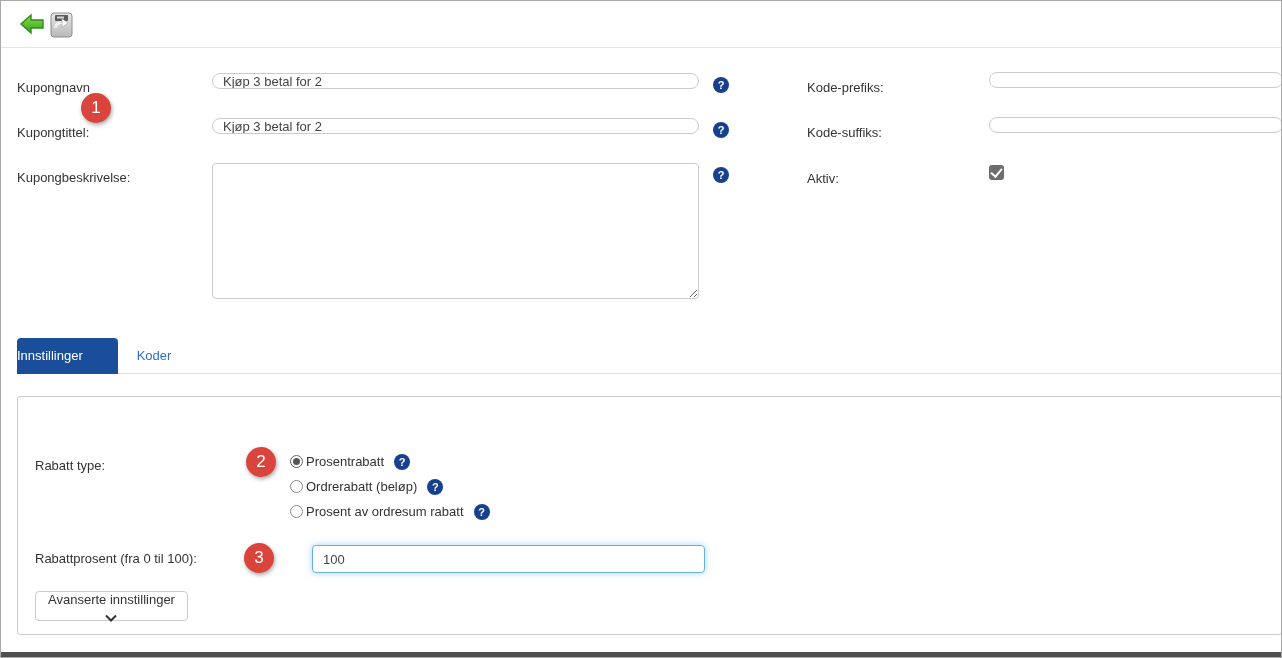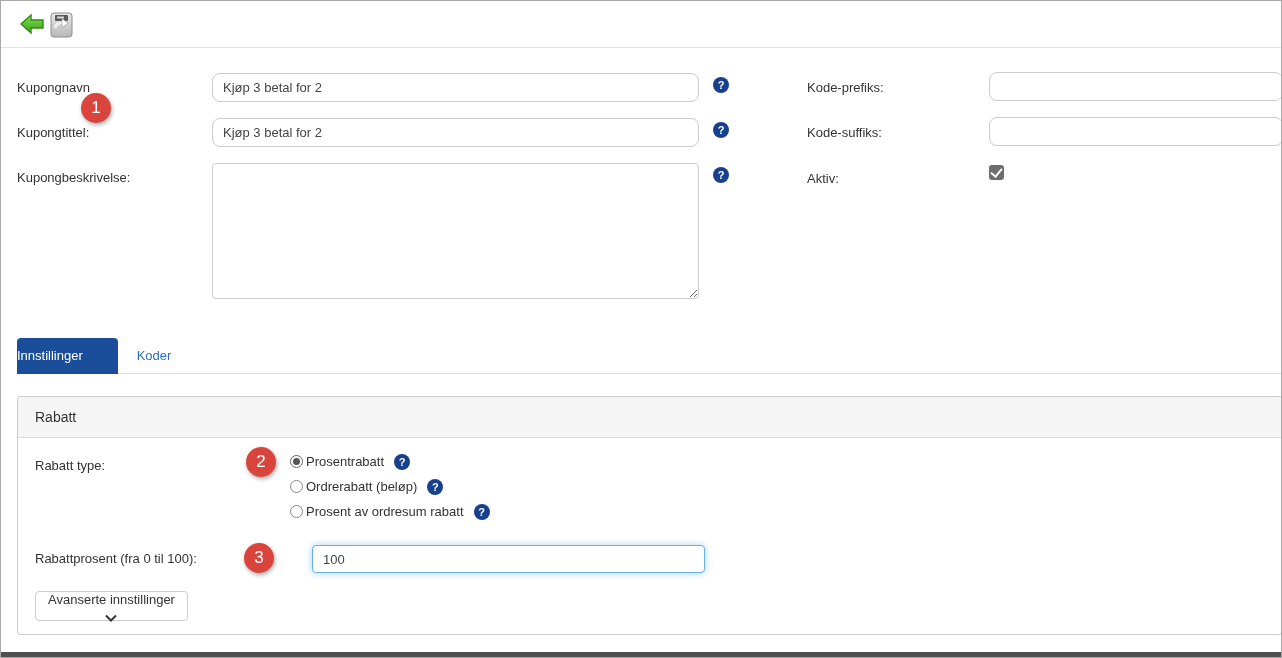--- a/index.html
+++ b/index.html
@@ -16,21 +16,21 @@
 
   
   .toolbar { position:absolute; top:0; left:0; width:100%; height:47px; border-bottom:1px solid #e4e4e4; background:#fff; }
   .tb-icon { position:absolute; top:11px; cursor:pointer; }
   .tb-back { left:18px; }
   .tb-save { left:49px; }
 
   
   .lbl { position:absolute; color:#333; white-space:nowrap; }
   .txt-input {
-    position:absolute; height:29px; border:1px solid #ccc; border-radius:8px;
+    position:absolute; height:16px; border:1px solid #ccc; border-radius:8px;
     padding:0 10px; font:13px "Liberation Sans", sans-serif; color:#444; background:#fff; outline:none;
   }
   .main-input { left:211px; width:487px; }
   .right-input { left:988px; width:294px; }
   textarea.txt-area {
     position:absolute; left:211px; top:162px; width:487px; height:136px;
     border:1px solid #ccc; border-radius:4px; padding:6px 10px; resize:both;
     font:13px "Liberation Sans", sans-serif; color:#444; outline:none;
   }
 
@@ -163,21 +163,20 @@
   <input class="txt-input right-input" style="top: 116px;" value="">
 
   <span class="lbl" style="left:806px; top:170px;">Aktiv:</span>
   <span class="checkbox checked" style="left:988px; top:164px;"></span>
 
   <div class="tab-active">Innstillinger</div>
   <div class="tab-link">Koder</div>
   <div class="tabline"></div>
 
   <div class="panel">
-    <div class="panel-header">Rabatt</div>
 
     <span class="lbl" style="left:17px; top:61px;">Rabatt type:</span>
     <span class="badge" style="left:228px; top:50px;">2</span>
 
     <div class="radio-group">
       <div class="radio-row">
         <span class="radio checked"></span>
         <span class="opt-label">Prosentrabatt</span>
         <span class="help">?</span>
       </div>

